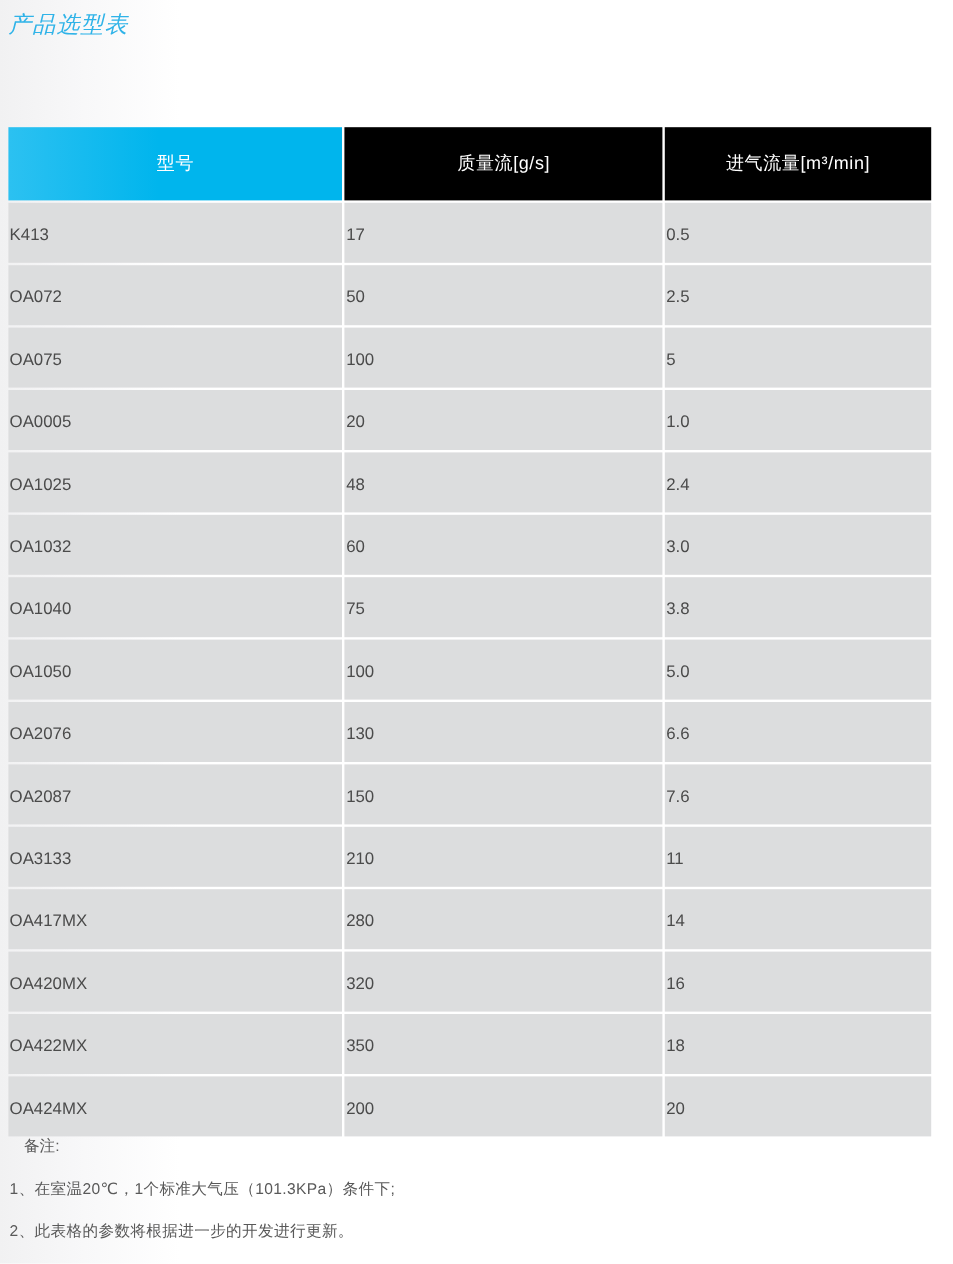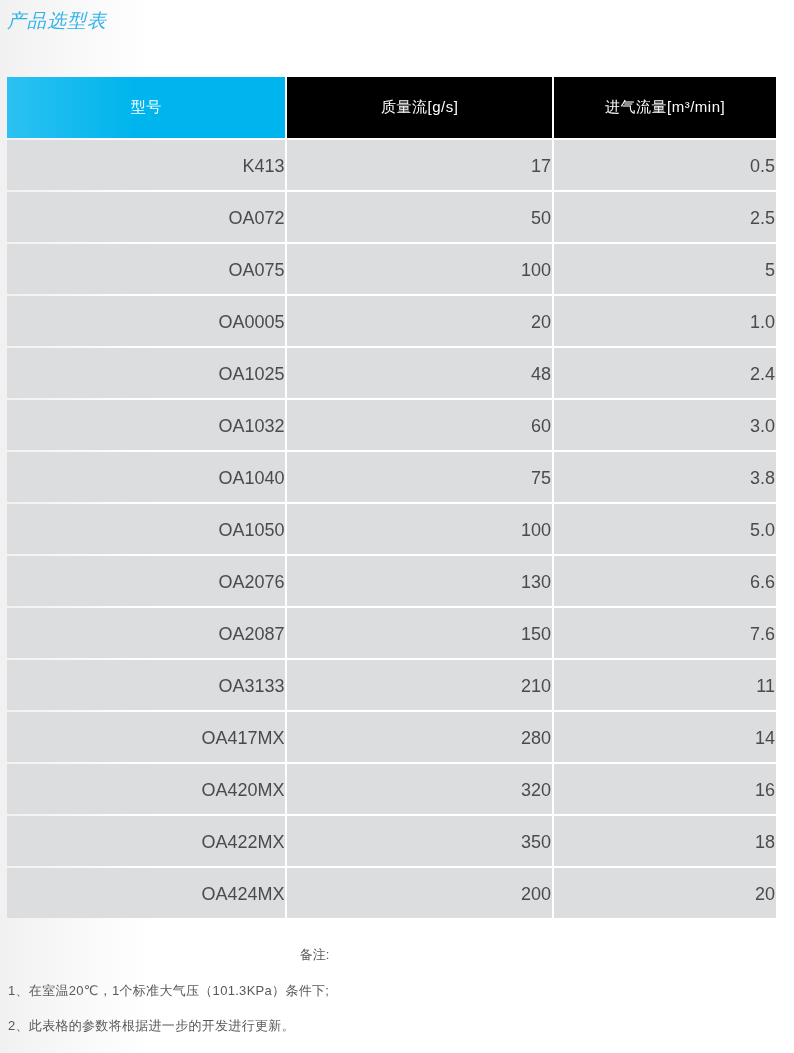--- a/index.html
+++ b/index.html
@@ -21,21 +21,21 @@
     margin: 0;
     font-size: 19px;
     font-weight: normal;
     color: #2fb3e8;
     letter-spacing: 1px;
     font-style: italic;
   }
   table.product-table {
     position: absolute;
     left: 5px;
-    top: 75px;
+    top: 104px;
     width: 773px;
     border-collapse: separate;
     border-spacing: 2px;
     table-layout: fixed;
   }
   table.product-table col.c1 { width: 36.4%; }
   table.product-table col.c2 { width: 34.6%; }
   table.product-table col.c3 { width: 29.0%; }
   table.product-table th {
     height: 59px;
@@ -47,35 +47,34 @@
     vertical-align: middle;
     letter-spacing: 0.5px;
   }
   table.product-table th:first-child {
     background: linear-gradient(to right, #2cc1f1 0%, #00b5ed 45%);
   }
   table.product-table td {
     height: 46px;
     background: #dcddde;
     color: #4b4b4b;
-    font-size: 18px;
-    text-align: right;
+    font-size: 14px;
+    text-align: left;
     vertical-align: middle;
     padding-top: 3px;
   }
   .notes {
     position: absolute;
     left: 8px;
     top: 946px;
     color: #595959;
     font-size: 13px;
   }
   .notes .note-label {
     margin: 0 0 18px 12px;
-    text-align: right;
   }
   .notes .note-line {
     margin: 0 0 17px 0;
     letter-spacing: 0.3px;
   }
 </style>
 </head>
 <body>
 
 <h1 class="page-title">产品选型表</h1>

